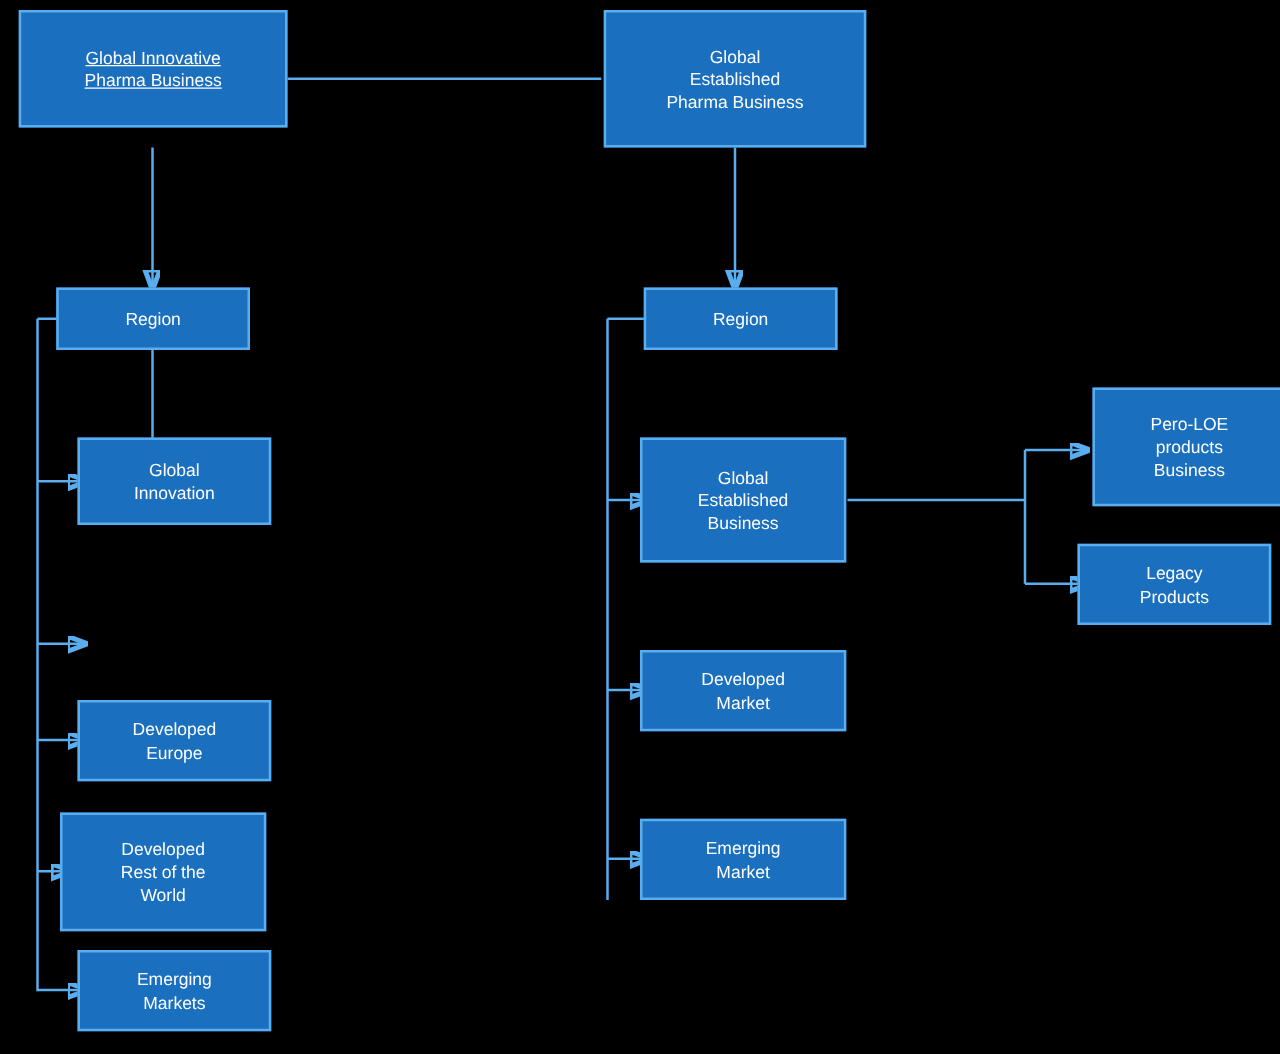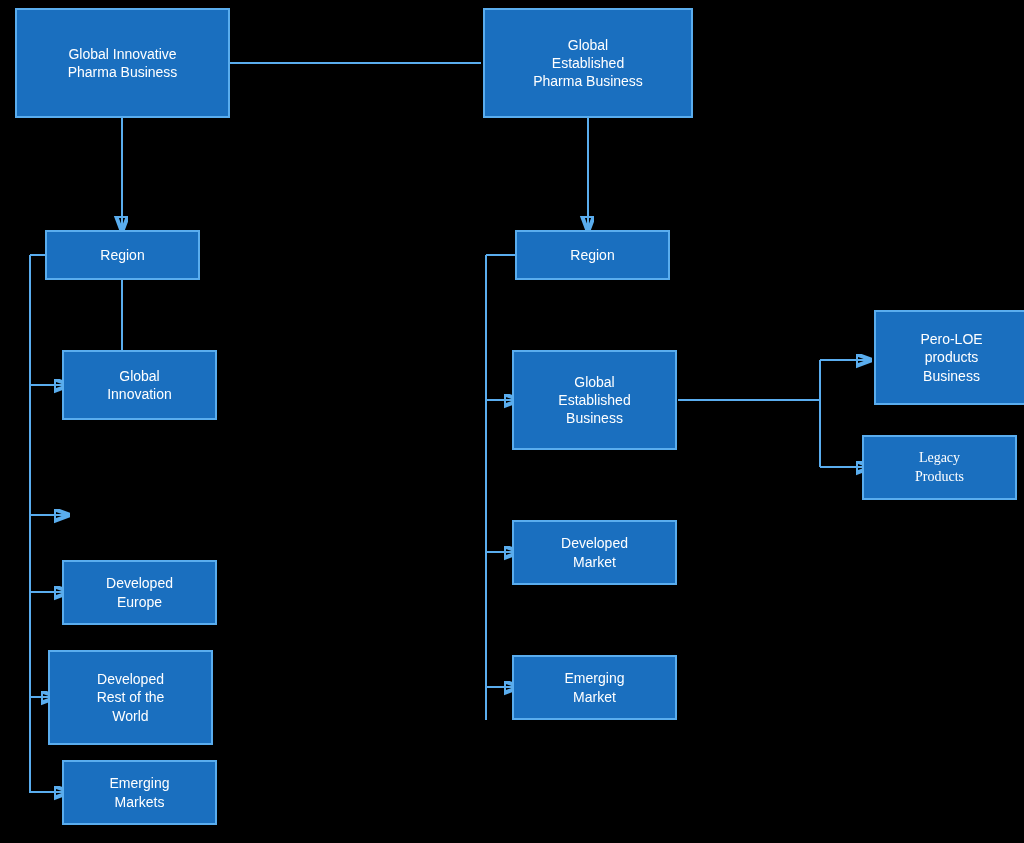--- a/index.html
+++ b/index.html
@@ -92,21 +92,21 @@
 
     <line x1="678" y1="400" x2="820" y2="400"></line>
 
     <line x1="820" y1="360" x2="820" y2="467"></line>
 
     <line x1="820" y1="360" x2="868" y2="360" marker-end="url(#arrow)"></line>
 
     <line x1="820" y1="467" x2="868" y2="467" marker-end="url(#arrow)"></line>
   </svg>
 
-  <div class="node" style="left:15px; top:8px; width:215px; height:110px;">
+  <div class="node" style="left:15px; top:8px; width:215px; height:94px;text-decoration:underline;">
     <span style="white-space: pre-line;">Global Innovative
 Pharma Business</span>
   </div>
 
   <div class="node" style="left:483px; top:8px; width:210px; height:110px;">
     <span style="white-space: pre-line;">Global
 Established
 Pharma Business</span>
   </div>
 
@@ -156,17 +156,17 @@
 Market</span>
   </div>
 
   <div class="node" style="left:862px; top:310px; width:155px; height:95px;margin-left:12px;">
     <span style="white-space: pre-line;">Pero-LOE
 products
 Business</span>
   </div>
 
   <div class="node" style="left:862px; top:435px; width:155px; height:65px;">
-    <span style="white-space: pre-line; font-family: Liberation Serif, serif;">Legacy
+    <span style="white-space: pre-line;">Legacy
 Products</span>
   </div>
 
 </div>
 
 </body></html>

